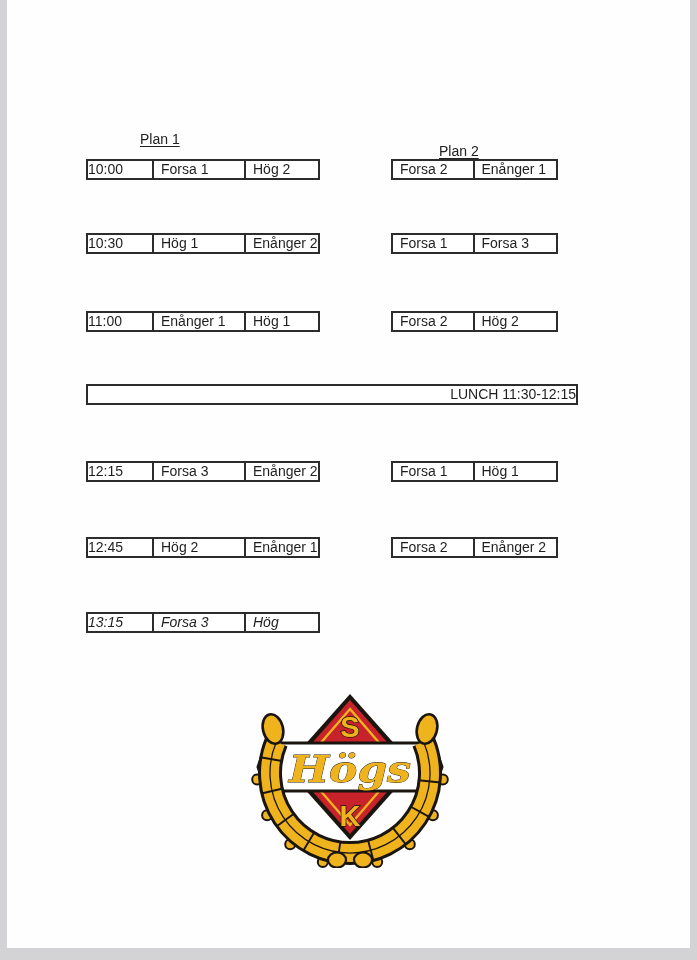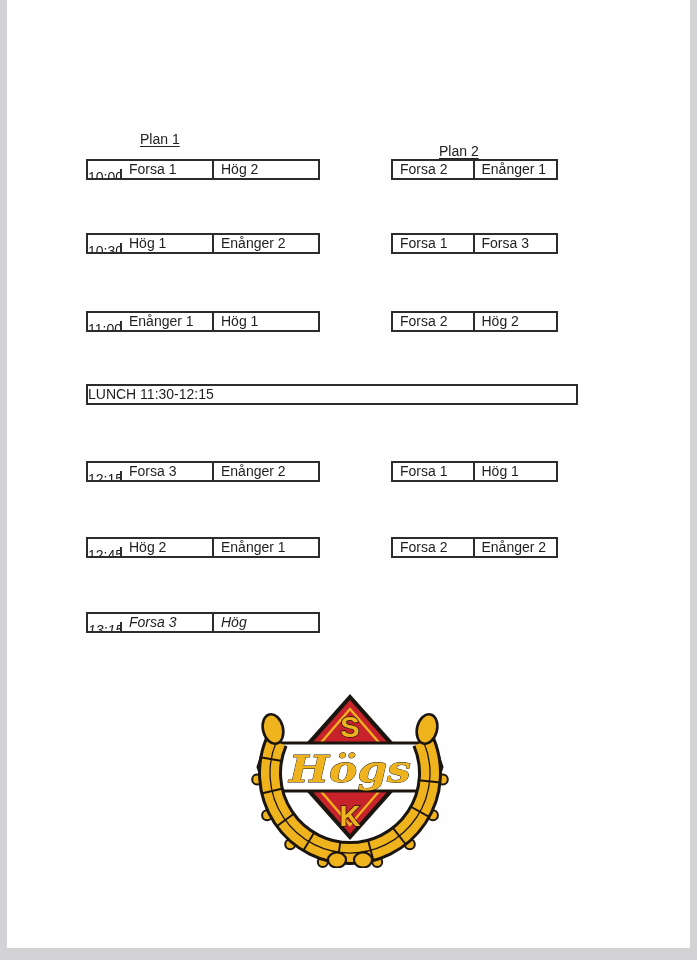--- a/index.html
+++ b/index.html
@@ -51,45 +51,44 @@
   .p1{left:79px;width:234px;}
   .p2{left:384px;width:167px;}
   .cell{
     box-sizing:border-box;
     overflow:hidden;
     white-space:nowrap;
     padding:0 0 0 7px;
     color:#1e1e1e;
   }
   .cell.time{
-    width:34px;
+    width:66px;
     padding:0;
-    text-align:right;
+    text-align:left;
     border-right:2px solid #2c2c2c;
-    margin-top:8px;
   }
   .p1 .cell.home{width:92px;border-right:2px solid #2c2c2c;}
   .p1 .cell.away{flex:1;}
   .p2 .cell.home{width:50%;border-right:2px solid #2c2c2c;}
   .p2 .cell.away{flex:1;}
 
   .r1{top:159px;}
   .r2{top:233px;}
   .r3{top:311px;}
   .r4{top:461px;}
   .r5{top:537px;}
   .r6{top:612px;font-style:italic;}
 
   .lunch-row{
     position:absolute;
     left:79px;top:384px;width:492px;height:21px;
     box-sizing:border-box;
     border:2px solid #2c2c2c;
     background:#fff;
-    text-align:left;
+    text-align:right;
     font-size:14px;
     line-height:17px;
     color:#1e1e1e;
   }
   .logo-wrap{
     position:absolute;
     left:243px;top:693px;width:200px;height:175px;
   }
 </style>
 </head>

